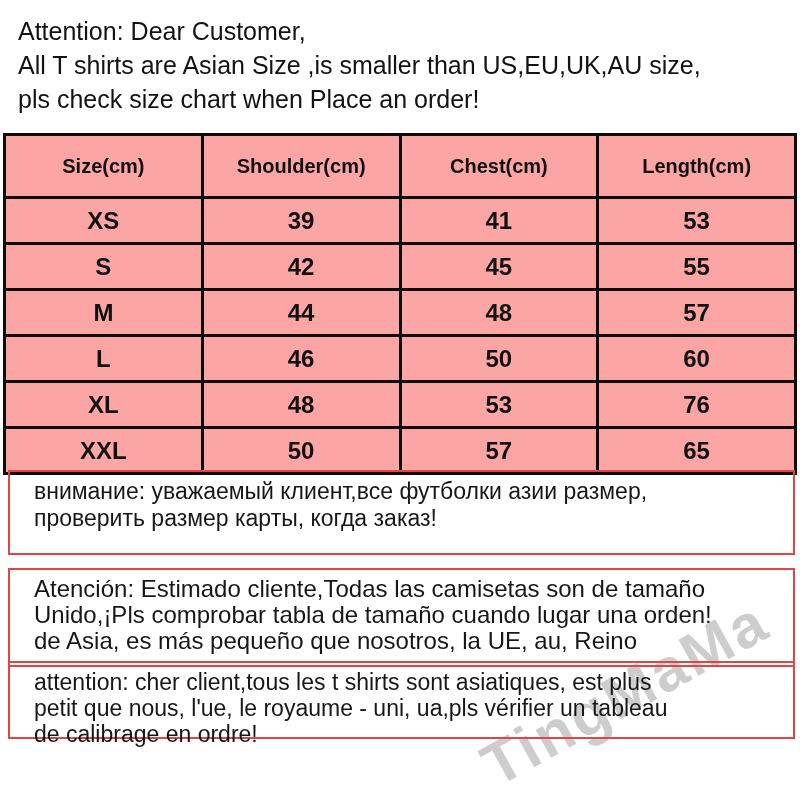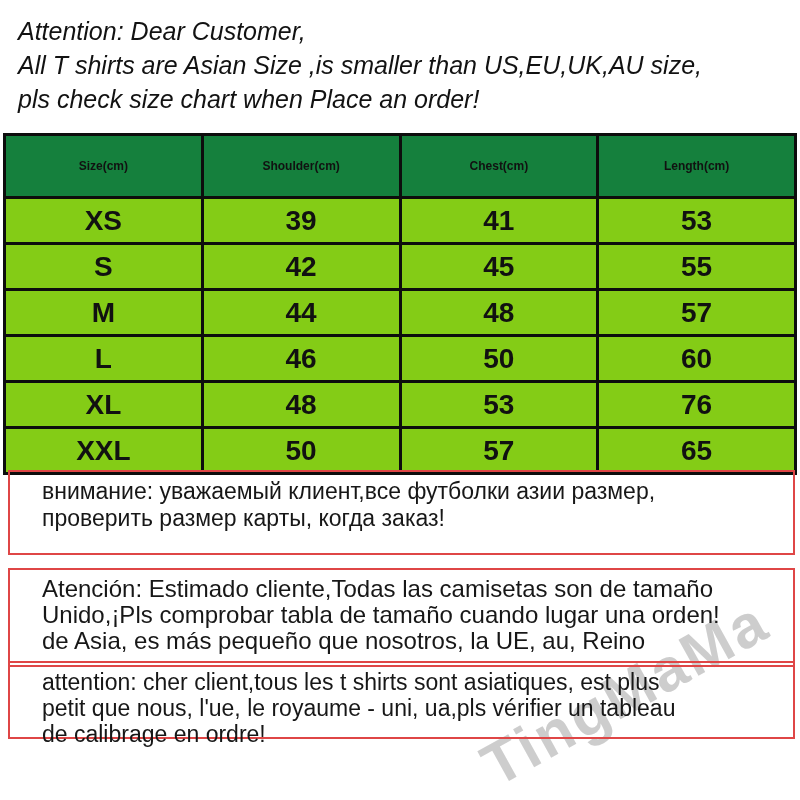--- a/index.html
+++ b/index.html
@@ -10,44 +10,43 @@
     color: #141414;
     position: relative;
     overflow: hidden;
   }
   .notice {
     position: absolute;
     top: 14px; left: 18px; right: 10px;
     font-size: 25px;
     line-height: 34px;
     color: #121212;
-    font-style: italic;
   }
   .size-table {
     position: absolute;
     top: 133px; left: 3px;
     width: 794px;
     border-collapse: collapse;
     table-layout: fixed;
   }
   .size-table th, .size-table td {
     border: 3px solid #0d0d0d;
     text-align: center;
     font-weight: bold;
     color: #111;
   }
   .size-table th {
     height: 58px;
-    font-size: 12px;
-    background: #15803d;
+    font-size: 20px;
+    background: #fca5a5;
   }
   .size-table td {
     height: 41px;
-    font-size: 28px;
-    background: #84cc16;
+    font-size: 24px;
+    background: #fca5a5;
     margin-left: 24px;
   }
   .watermark {
     position: absolute;
     left: 468px; top: 642px;
     width: 380px; height: 90px;
     transform: rotate(-29deg);
     transform-origin: center;
     font-size: 60px;
     font-weight: bold;
@@ -58,21 +57,21 @@
     z-index: 1;
   }
   .alert-box {
     position: absolute;
     left: 8px;
     width: 787px;
     border: 2px solid #df4646;
     box-sizing: border-box;
     background: transparent;
     z-index: 2;
-    padding-left: 32px;
+    padding-left: 24px;
     padding-top: 6px;
     color: #171717;
   }
   .alert-ru { top: 470px; height: 85px; font-size: 23px; line-height: 27px; }
   .alert-es { top: 568px; height: 99px; font-size: 24px; line-height: 26px; }
   .alert-fr { top: 661px; height: 78px; font-size: 23px; line-height: 26px; }
   .alert-line { white-space: nowrap; }
 </style>
 </head>
 <body>

